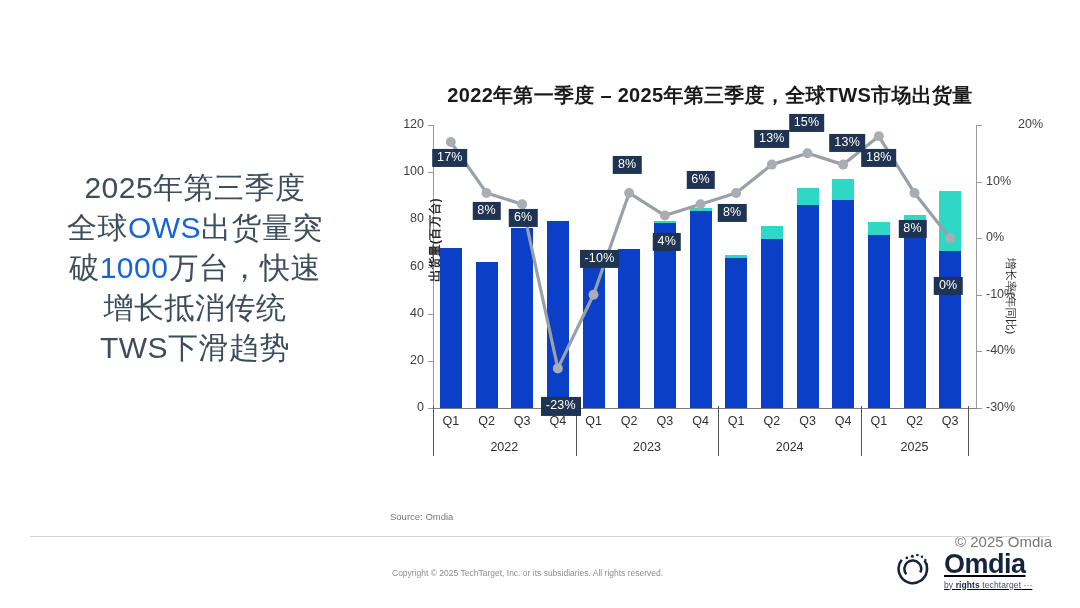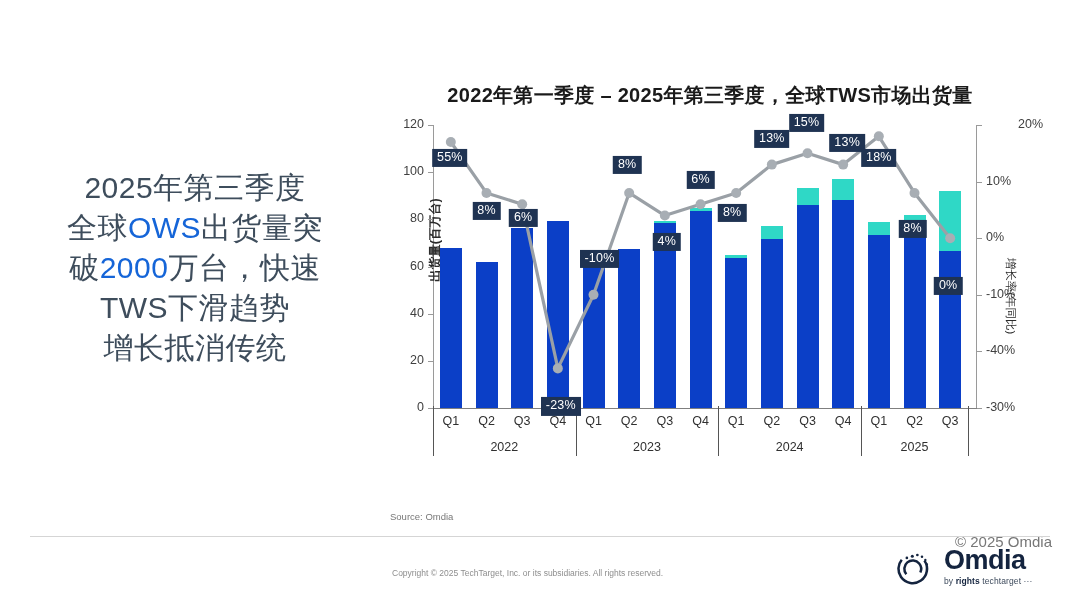--- a/index.html
+++ b/index.html
@@ -115,42 +115,42 @@
 
   
   #divider {
     position: absolute; left: 30px; top: 536px; width: 1020px; height: 1px; background: #d5d5d5;
   }
   #copyright-bottom {
     position: absolute; left: 392px; top: 568px; font-size: 8.5px; color: #8e8e8e;
   }
 
   
-  #omdia-logo { position: absolute; left: 893px; top: 547px; display: flex; align-items: flex-start; gap: 9px; }
+  #omdia-logo { position: absolute; left: 893px; top: 547px; display: flex; align-items: flex-end; gap: 9px; text-decoration: underline; }
   #omdia-mark { width: 42px; height: 42px; }
   #omdia-word { display: flex; flex-direction: column; line-height: 1; }
   #omdia-name { font-size: 27px; font-weight: 700; color: #14243f; letter-spacing: -.5px; }
   #omdia-sub { font-size: 8.5px; color: #3d4a5c; margin-top: 3px; letter-spacing: .1px; }
   #omdia-sub b { font-weight: 700; color: #14243f; }
 </style>
 </head>
 <body>
 
 <div id="slide">
 
   <div id="headline">
     <div><span>2025年第三季度</span></div>
     <div>
       <span>全球</span><span class="accent">OWS</span><span>出货量突</span>
     </div>
     <div>
-      <span>破</span><span class="accent">2000</span><span>万台，快速</span>
-    </div>
+      <span>破</span><span class="accent">1000</span><span>万台，快速</span>
+    </div>
+    <div><span>增长抵消传统</span></div>
     <div><span>TWS下滑趋势</span></div>
-    <div><span>增长抵消传统</span></div>
   </div>
 
   <div id="chart-title">2022年第一季度 – 2025年第三季度，全球TWS市场出货量</div>
 
   <div id="chart">
     <div class="axis-line" id="y-axis-left"></div>
     <div class="axis-line" id="y-axis-right"></div>
     <div class="axis-line" id="x-axis"></div>
 
     <div id="y-label-left">出货量(百万台)</div>
@@ -273,21 +273,21 @@
         <div class="year-sep" style="left: 43px; top: 288px; height: 50px;"></div>
         <div class="ylabel-year" style="left: 185.667px; width: 142.667px;">2023</div>
         <div class="year-sep" style="left: 185.667px; top: 288px; height: 50px;"></div>
         <div class="ylabel-year" style="left: 328.333px; width: 142.667px;">2024</div>
         <div class="year-sep" style="left: 328.333px; top: 288px; height: 50px;"></div>
         <div class="ylabel-year" style="left: 471px; width: 107px;">2025</div>
         <div class="year-sep" style="left: 471px; top: 288px; height: 50px;"></div>
         <div class="year-sep" style="left: 578px; top: 288px; height: 50px;"></div>
       </div>
     <div id="datalabels">
-        <div class="dlabel" style="left: 59.8333px; top: 39.98px; transform: translate(-50%, -50%);">55%</div>
+        <div class="dlabel" style="left: 59.8333px; top: 39.98px; transform: translate(-50%, -50%);">17%</div>
         <div class="dlabel" style="left: 96.5px; top: 92.92px; transform: translate(-50%, -50%);">8%</div>
         <div class="dlabel" style="left: 133.167px; top: 100.24px; transform: translate(-50%, -50%);">6%</div>
         <div class="dlabel" style="left: 170.833px; top: 288.38px; transform: translate(-50%, -50%);">-23%</div>
         <div class="dlabel" style="left: 209.5px; top: 140.8px; transform: translate(-50%, -50%);">-10%</div>
         <div class="dlabel" style="left: 237.167px; top: 46.92px; transform: translate(-50%, -50%);">8%</div>
         <div class="dlabel" style="left: 276.833px; top: 123.56px; transform: translate(-50%, -50%);">4%</div>
         <div class="dlabel" style="left: 310.5px; top: 62.24px; transform: translate(-50%, -50%);">6%</div>
         <div class="dlabel" style="left: 342.167px; top: 94.92px; transform: translate(-50%, -50%);">8%</div>
         <div class="dlabel" style="left: 381.833px; top: 20.62px; transform: translate(-50%, -50%);">13%</div>
         <div class="dlabel" style="left: 416.5px; top: 5.3px; transform: translate(-50%, -50%);">15%</div>

